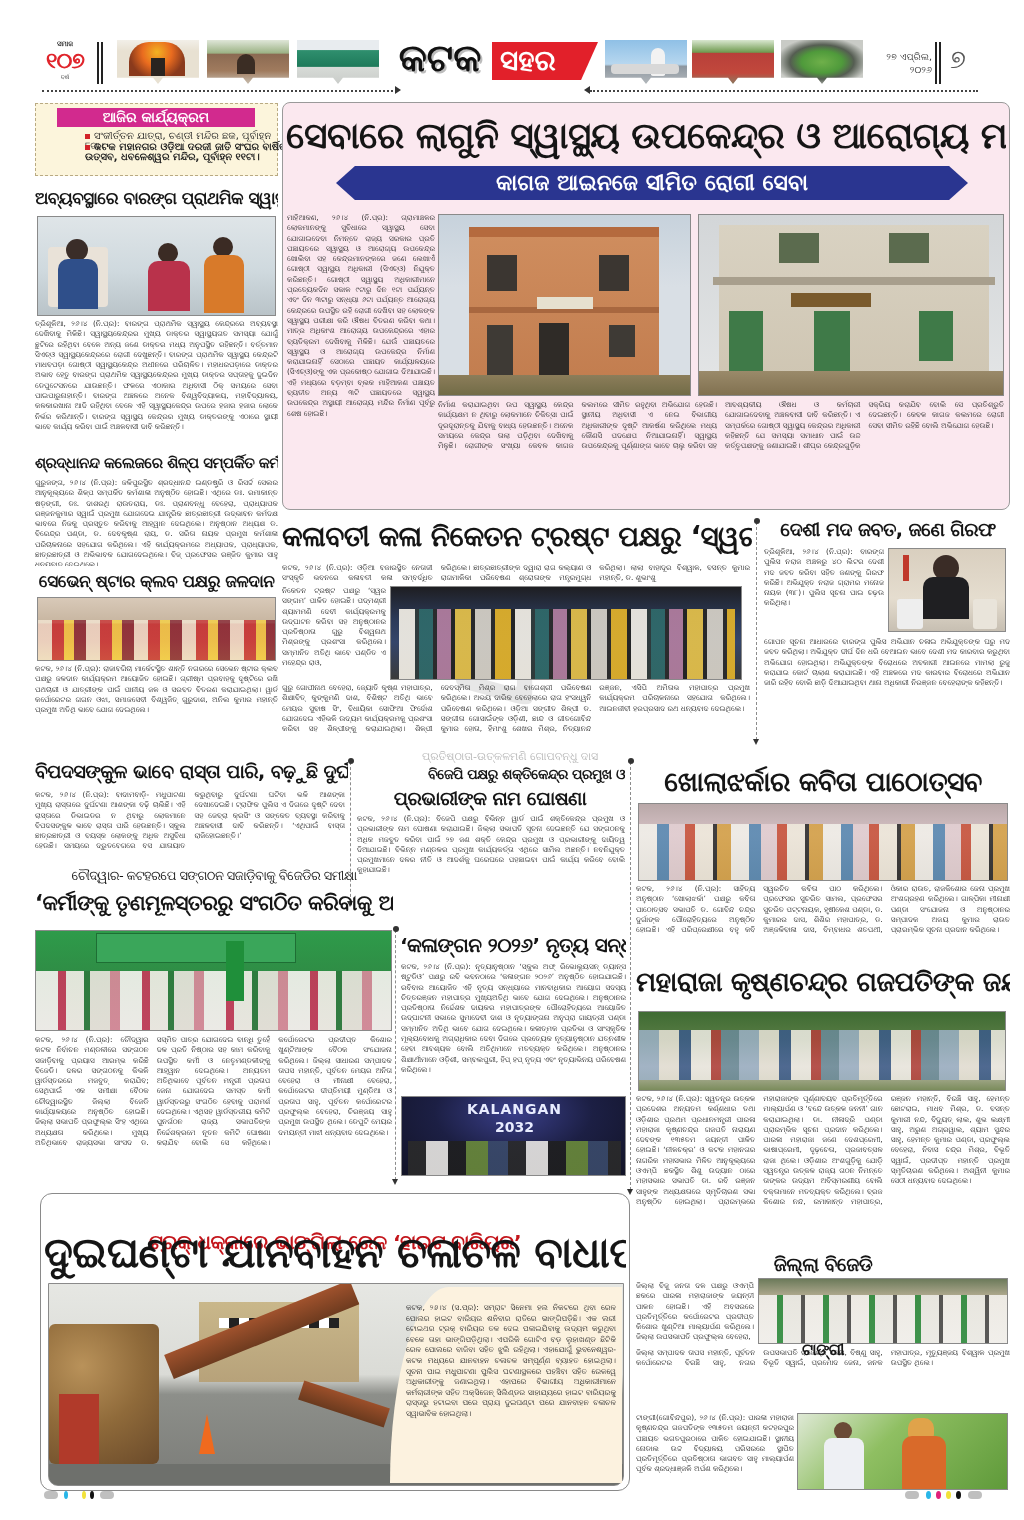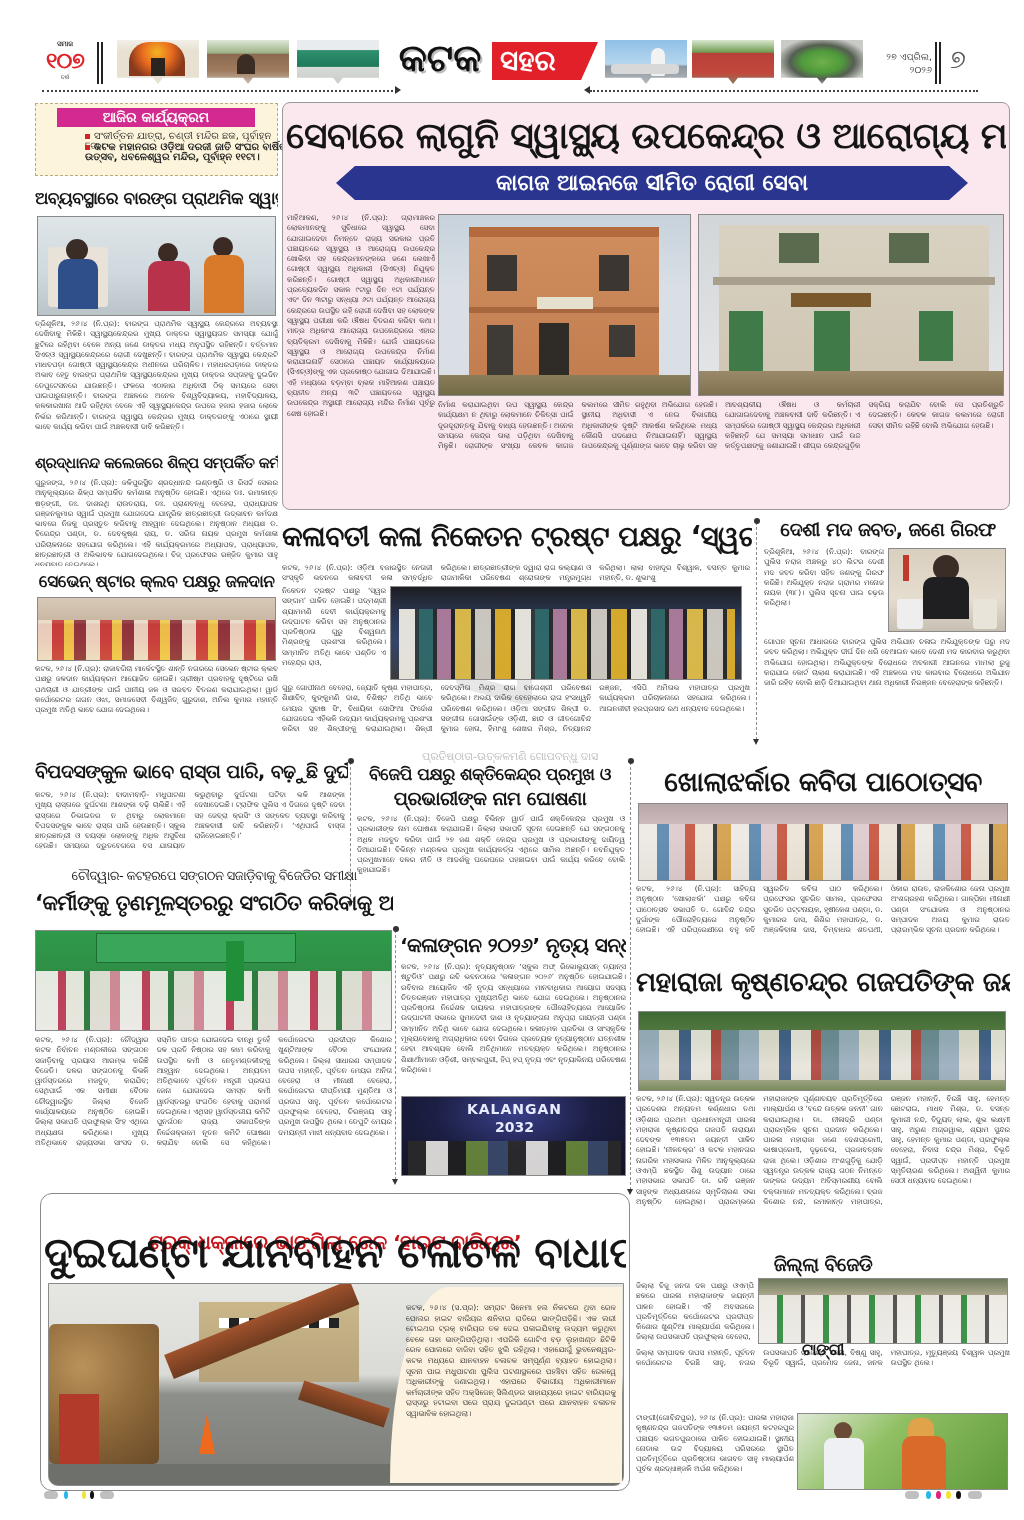--- a/index.html
+++ b/index.html
@@ -187,21 +187,21 @@
 </div>
 <div class="body" style="left:764px; top:637px; width:246px; height:106px;">ଗୋପନ ସୂଚନା ଆଧାରରେ ବାରଙ୍ଗ ପୁଲିସ ଅଭିଯାନ ଚଳାଇ ଅଭିଯୁକ୍ତଙ୍କ ଘରୁ ମଦ ଜବତ କରିଥିଲା। ଅଭିଯୁକ୍ତ ଦୀର୍ଘ ଦିନ ଧରି ବେଆଇନ ଭାବେ ଦେଶୀ ମଦ କାରବାର କରୁଥିବା ଅଭିଯୋଗ ହୋଇଥିଲା। ଅଭିଯୁକ୍ତଙ୍କ ବିରୋଧରେ ଅବକାରୀ ଆଇନରେ ମାମଲା ରୁଜୁ କରାଯାଇ କୋର୍ଟ ଚାଲାଣ କରାଯାଇଛି। ଏହି ଅଞ୍ଚଳରେ ମଦ କାରବାର ବିରୋଧରେ ଅଭିଯାନ ଜାରି ରହିବ ବୋଲି ଛାଡ଼ି ଦିଆଯାଇଥିବା ଥାନା ଅଧିକାରୀ ନିରଞ୍ଜନ ବେହେରାଙ୍କ କହିଛନ୍ତି।</div>
 
 <div class="wm-founder">ପ୍ରତିଷ୍ଠାତା-ଉତ୍କଳମଣି ଗୋପବନ୍ଧୁ ଦାସ</div>
 
 <div class="hl" style="left:35px; top:756px; width:313px; font-size:19px; line-height:30px;">ବିପଦସଙ୍କୁଳ ଭାବେ ରାସ୍ତା ପାରି, ବଢ଼ୁଛି ଦୁର୍ଘଟଣା ଆଶଙ୍କା</div>
 <div class="body cols2" style="left:35px; top:790px; width:310px; height:70px;">କଟକ, ୨୬।୪ (ନି.ପ୍ର): ବାଦାମବାଡ଼ି- ମଧୁପାଟଣା ମୁଖ୍ୟ ରାସ୍ତାରେ ଦୁର୍ଘଟଣା ଆଶଙ୍କା ବଢ଼ି ଚାଲିଛି। ଏହି ରାସ୍ତାରେ ଡିଭାଇଡର ନ ଥିବାରୁ ଲୋକମାନେ ବିପଦସଙ୍କୁଳ ଭାବେ ରାସ୍ତା ପାରି ହେଉଛନ୍ତି। ସ୍କୁଲ ଛାତ୍ରଛାତ୍ରୀ ଓ ବୟସ୍କ ଲୋକଙ୍କୁ ଅଧିକ ଅସୁବିଧା ହେଉଛି। ସମୟରେ ଦ୍ରୁତବେଗରେ ବସ ଯାତାୟାତ କରୁଥିବାରୁ ଦୁର୍ଘଟଣା ଘଟିବା ଭଳି ଆଶଙ୍କା ଦେଖାଦେଇଛି। ଟ୍ରାଫିକ ପୁଲିସ ଏ ଦିଗରେ ଦୃଷ୍ଟି ଦେବା ସହ ଜେବ୍ରା କ୍ରସିଂ ଓ ସଙ୍କେତ ବ୍ୟବସ୍ଥା କରିବାକୁ ଅଞ୍ଚଳବାସୀ ଦାବି କରିଛନ୍ତି। ‘ଏଥିପାଇଁ ବାସ୍ତା ରାଜିହୋଇଛନ୍ତି।’</div>
 
 <div class="vdiv" style="left:350px; top:762px; height:140px;"></div>
 
-<div class="hl" style="left:355px; top:762px; width:270px; font-size:17px; line-height:25px;">ବିଜେପି ପକ୍ଷରୁ ଶକ୍ତିକେନ୍ଦ୍ର ପ୍ରମୁଖ ଓ</div>
+<div class="hl" style="left:355px; top:762px; width:270px; font-size:14px; line-height:25px;text-align:right;">ବିଜେପି ପକ୍ଷରୁ ଶକ୍ତିକେନ୍ଦ୍ର ପ୍ରମୁଖ ଓ</div>
 <div class="hl" style="left:355px; top:786px; width:270px; font-size:19px; line-height:25px;">ପ୍ରଭାରୀଙ୍କ ନାମ ଘୋଷଣା</div>
 <div class="body" style="left:357px; top:814px; width:268px; height:92px;">କଟକ, ୨୬।୪ (ନି.ପ୍ର): ବିଜେପି ପକ୍ଷରୁ ବିଭିନ୍ନ ୱାର୍ଡ ପାଇଁ ଶକ୍ତିକେନ୍ଦ୍ର ପ୍ରମୁଖ ଓ ପ୍ରଭାରୀଙ୍କ ନାମ ଘୋଷଣା କରାଯାଇଛି। ଜିଲ୍ଲା ସଭାପତି ସୂଚନା ଦେଇଛନ୍ତି ଯେ ସଙ୍ଗଠନକୁ ଅଧିକ ମଜବୁତ କରିବା ପାଇଁ ୨୭ ଜଣ ଶକ୍ତି କେନ୍ଦ୍ର ପ୍ରମୁଖ ଓ ପ୍ରଭାରୀଙ୍କୁ ଦାୟିତ୍ୱ ଦିଆଯାଇଛି। ବିଭିନ୍ନ ମଣ୍ଡଳର ପ୍ରମୁଖ କାର୍ଯ୍ୟକର୍ତ୍ତା ଏଥିରେ ସାମିଲ ଅଛନ୍ତି। ନବନିଯୁକ୍ତ ପ୍ରମୁଖମାନେ ଦଳର ନୀତି ଓ ଆଦର୍ଶକୁ ଘରେଘରେ ପହଞ୍ଚାଇବା ପାଇଁ କାର୍ଯ୍ୟ କରିବେ ବୋଲି କୁହାଯାଇଛି।</div>
 
 <div class="hl" style="left:35px; top:866px; width:358px; font-size:13px; line-height:20px; font-weight:normal;">ଚୌଦ୍ୱାର- କଟହରପେ ସଙ୍ଗଠନ ସଜାଡ଼ିବାକୁ ବିଜେଡିର ସମୀକ୍ଷା</div>
 <div class="hl" style="left:35px; top:886px; width:358px; font-size:21px; line-height:34px;">‘କର୍ମୀଙ୍କୁ ତୃଣମୂଳସ୍ତରରୁ ସଂଗଠିତ କରିବାକୁ ଆହ୍ୱାନ’</div>
 <div class="photo" style="left:35px; top:930px; width:357px; height:101px; background: linear-gradient(180deg,#2e9b4a 0%,#2f8c45 45%,#8a8e86 100%);">
   <div class="abs" style="left:60px; top:2px; width:200px; height:30px; background:#3aa65a; border:1px solid #1e6e34;"></div>
   <div class="abs" style="left:0; top:40px; width:357px; height:61px; background: repeating-linear-gradient(90deg,#f4f2ee 0 22px,#c43c5a 22px 30px,#f0ede6 30px 48px,#2d7a3d 48px 54px,#e8e4dc 54px 74px,#d88a9a 74px 84px);opacity:.92;"></div>
   <div class="abs" style="left:190px; top:10px; width:18px; height:60px; background:#1f8f3a;"></div>
 </div>

